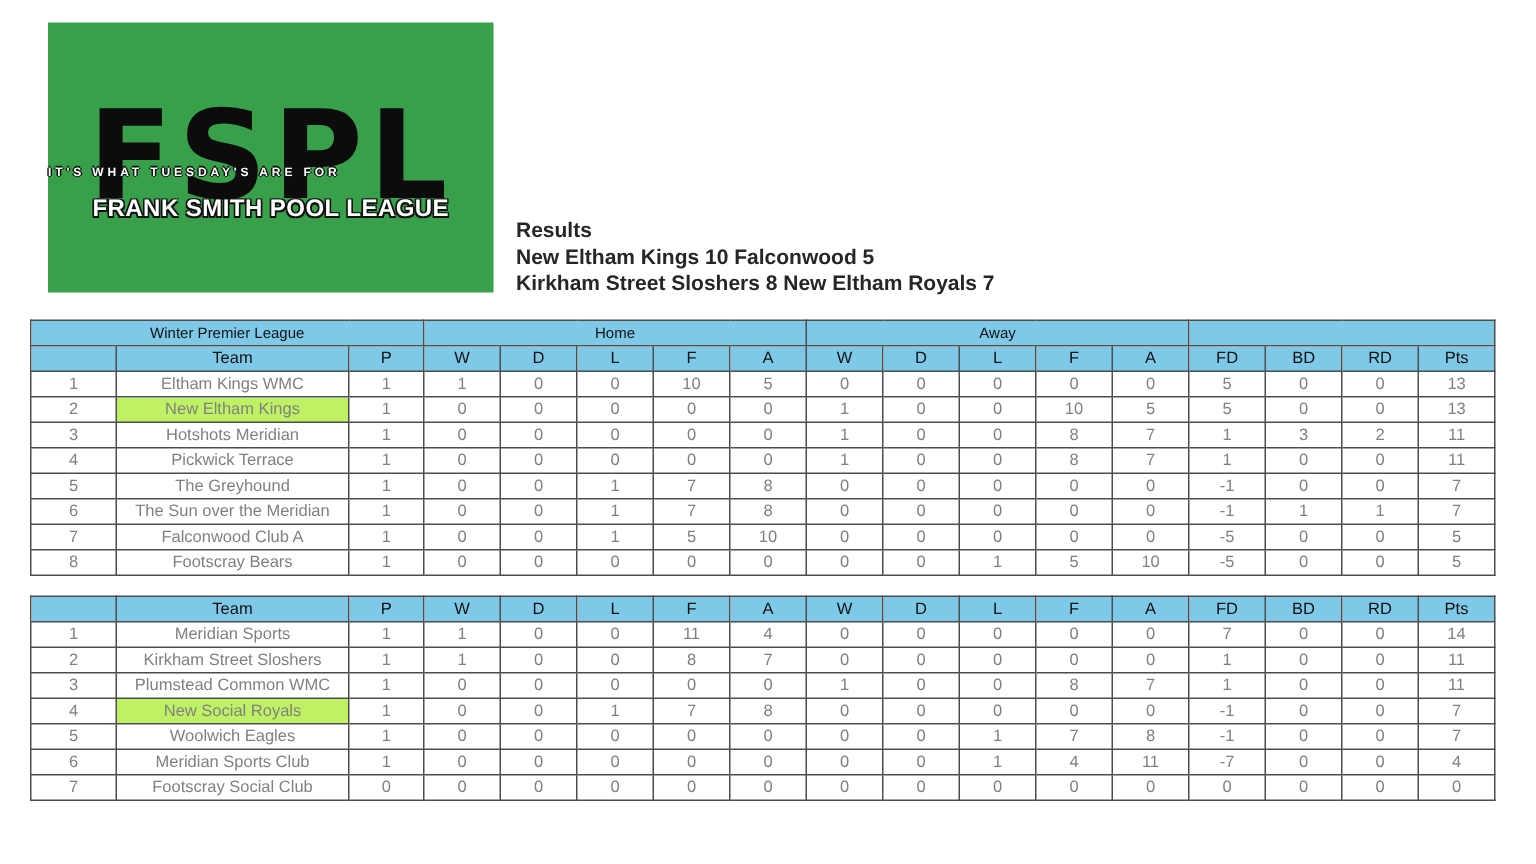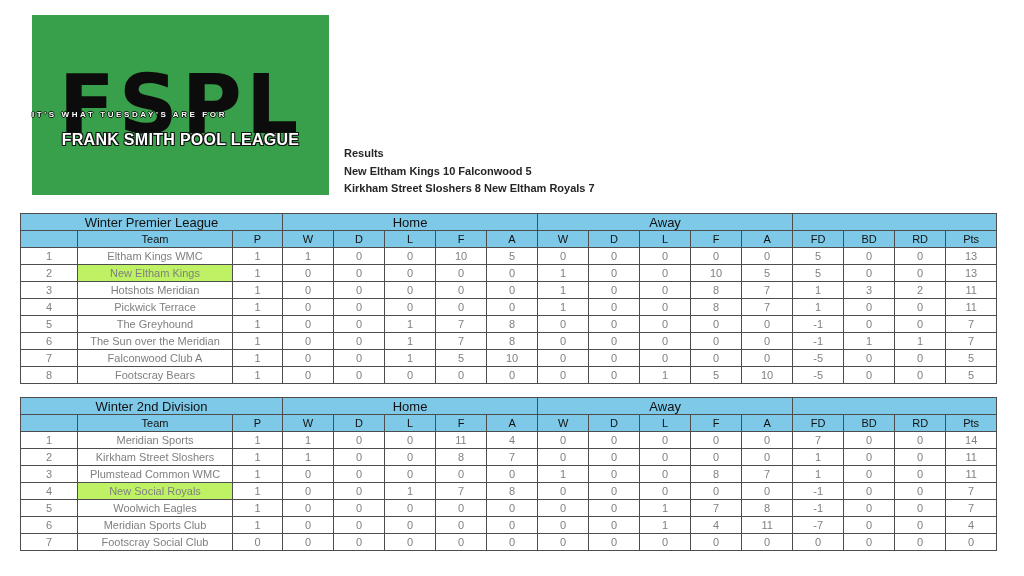--- a/index.html
+++ b/index.html
@@ -25,34 +25,34 @@
     margin-top:40px;
   }
   .logo-tagline {
     position:absolute; left:0; width:100%; top:95px; text-align:left;
     color:#ffffff; font-weight:bold; font-size:8px; line-height:9px; letter-spacing:2.6px;
     text-shadow:-1px 0 0 #101010, 1px 0 0 #101010, 0 1px 0 #101010, 0 -1px 0 #101010;
     white-space:nowrap;
   }
 
   
-  .results { position:absolute; left:344px; top:145px; font-size:11px; font-weight:bold; color:#262626; line-height:17.5px; }
+  .results { position:absolute; left:344px; top:145px; font-size:14px; font-weight:bold; color:#262626; line-height:17.5px; }
 
   
   table.league {
     position:absolute; left:20px; width:977px;
     border-collapse:collapse; table-layout:fixed; font-size:11px;
   }
   table.league th, table.league td {
     border:1px solid #4d4d4d; height:16px; padding:0;
     text-align:center; vertical-align:middle;
     overflow:hidden; white-space:nowrap;
   }
   table.league thead th { background:#7EC8E8; color:#111111; font-weight:normal; }
-  .group-row th { font-weight:bold; font-size:13px; }
+  .group-row th { font-weight:bold; font-size:10px; }
   table.league td { color:#808080; background:#ffffff; }
   td.team { text-align:left; padding-left:5px; color:#1f1f1f; }
   td.team.hl { background:#bef264; }
   col.c-pos  { width:57px; }
   col.c-team { width:155px; }
   col.c-p    { width:50px; }
   col.c-n    { width:51px; }
   #table-premier { top:213px; }
   #table-second  { top:397px; }
 </style>
@@ -290,26 +290,20 @@
         <col class="c-n">
         <col class="c-n">
         <col class="c-n">
         <col class="c-n">
       <col class="c-n">
         <col class="c-n">
         <col class="c-n">
         <col class="c-n">
     </colgroup>
     <thead>
-      <tr class="group-row">
-        <th colspan="3">Winter 2nd Division</th>
-        <th colspan="5">Home</th>
-        <th colspan="5">Away</th>
-        <th colspan="4"></th>
-      </tr>
       <tr class="col-row">
           <th></th>
           <th>Team</th>
           <th>P</th>
           <th>W</th>
           <th>D</th>
           <th>L</th>
           <th>F</th>
           <th>A</th>
           <th>W</th>

